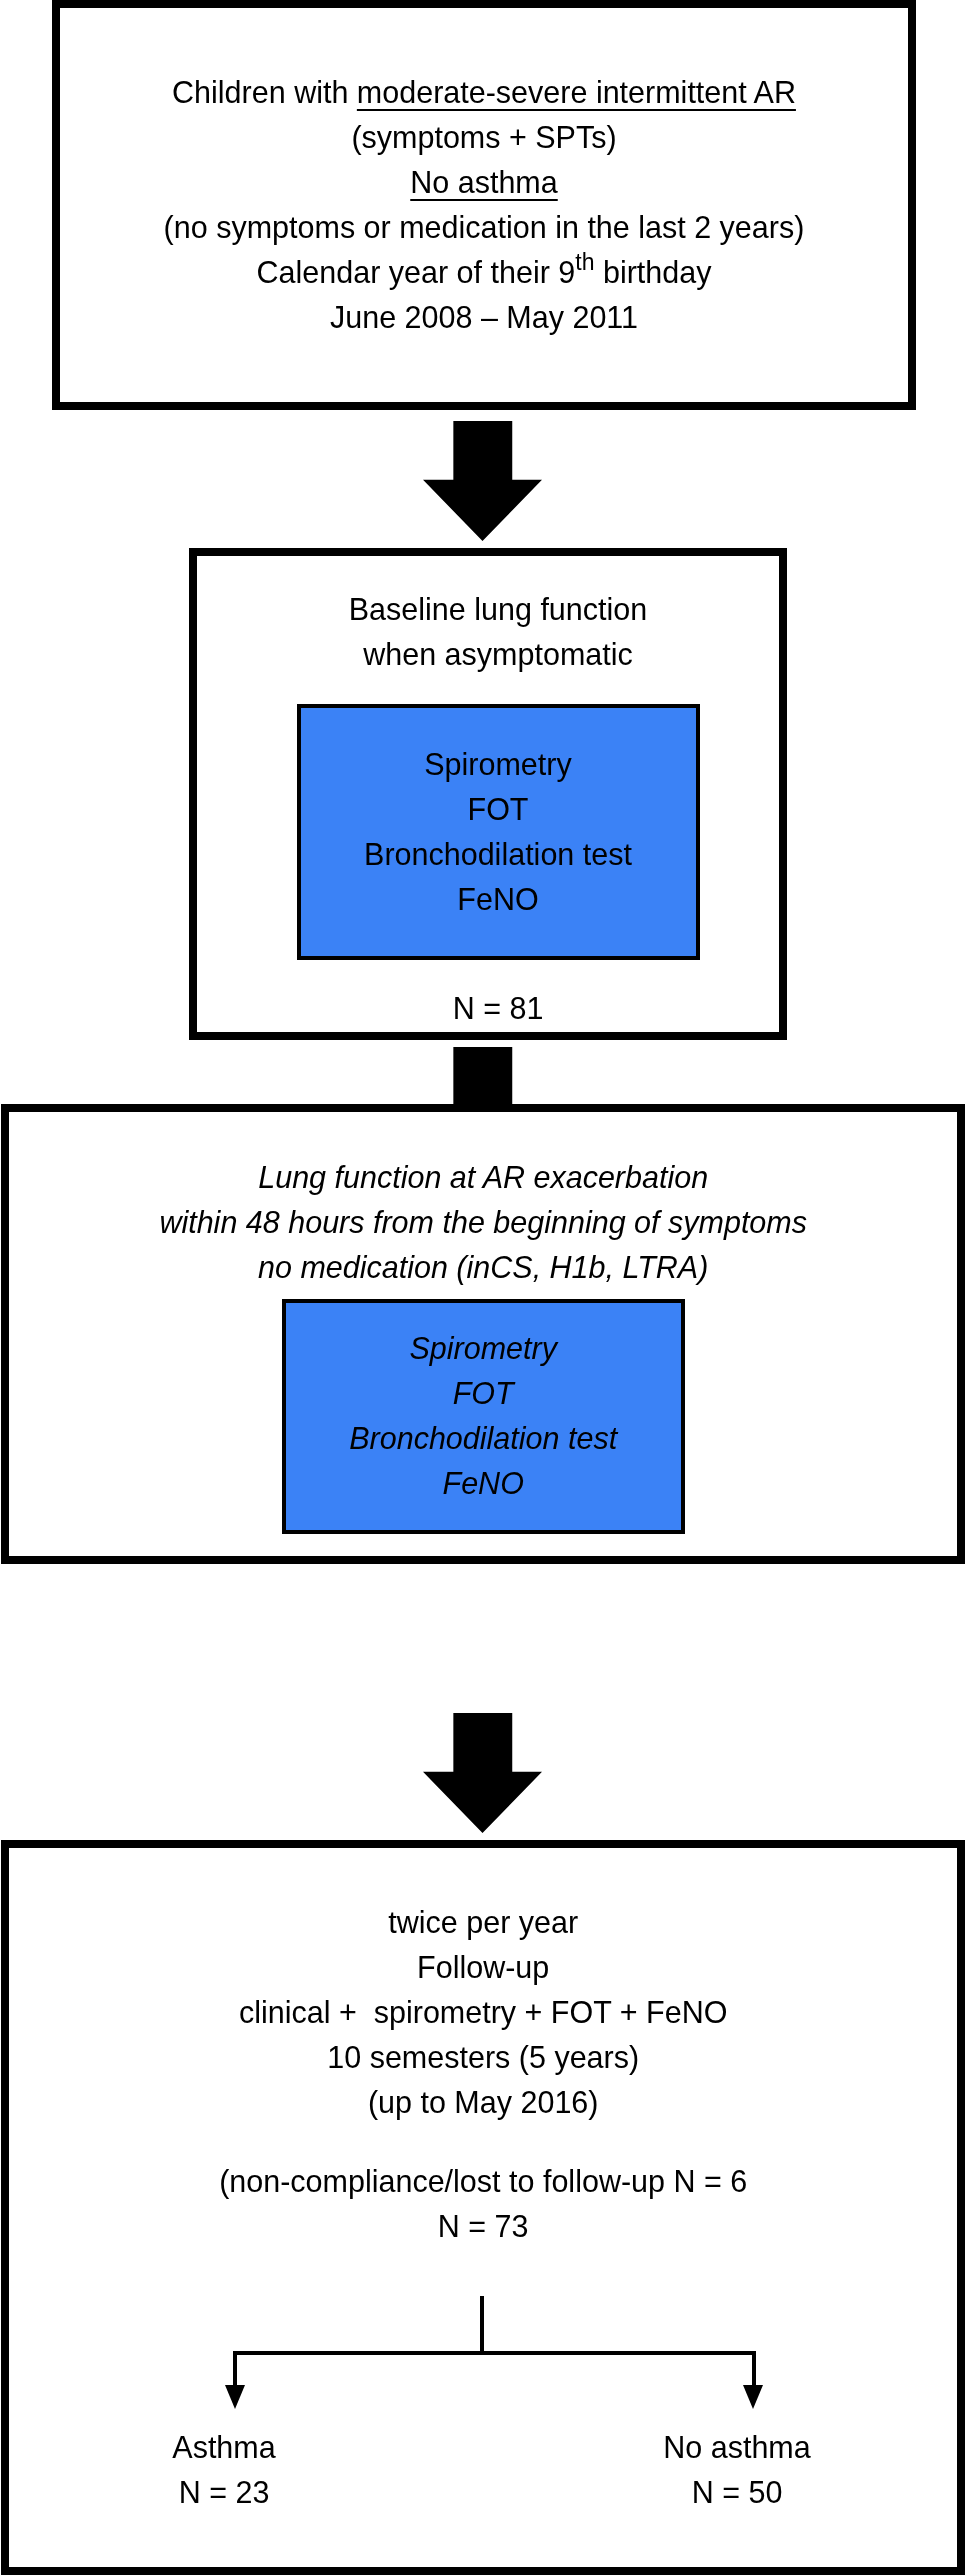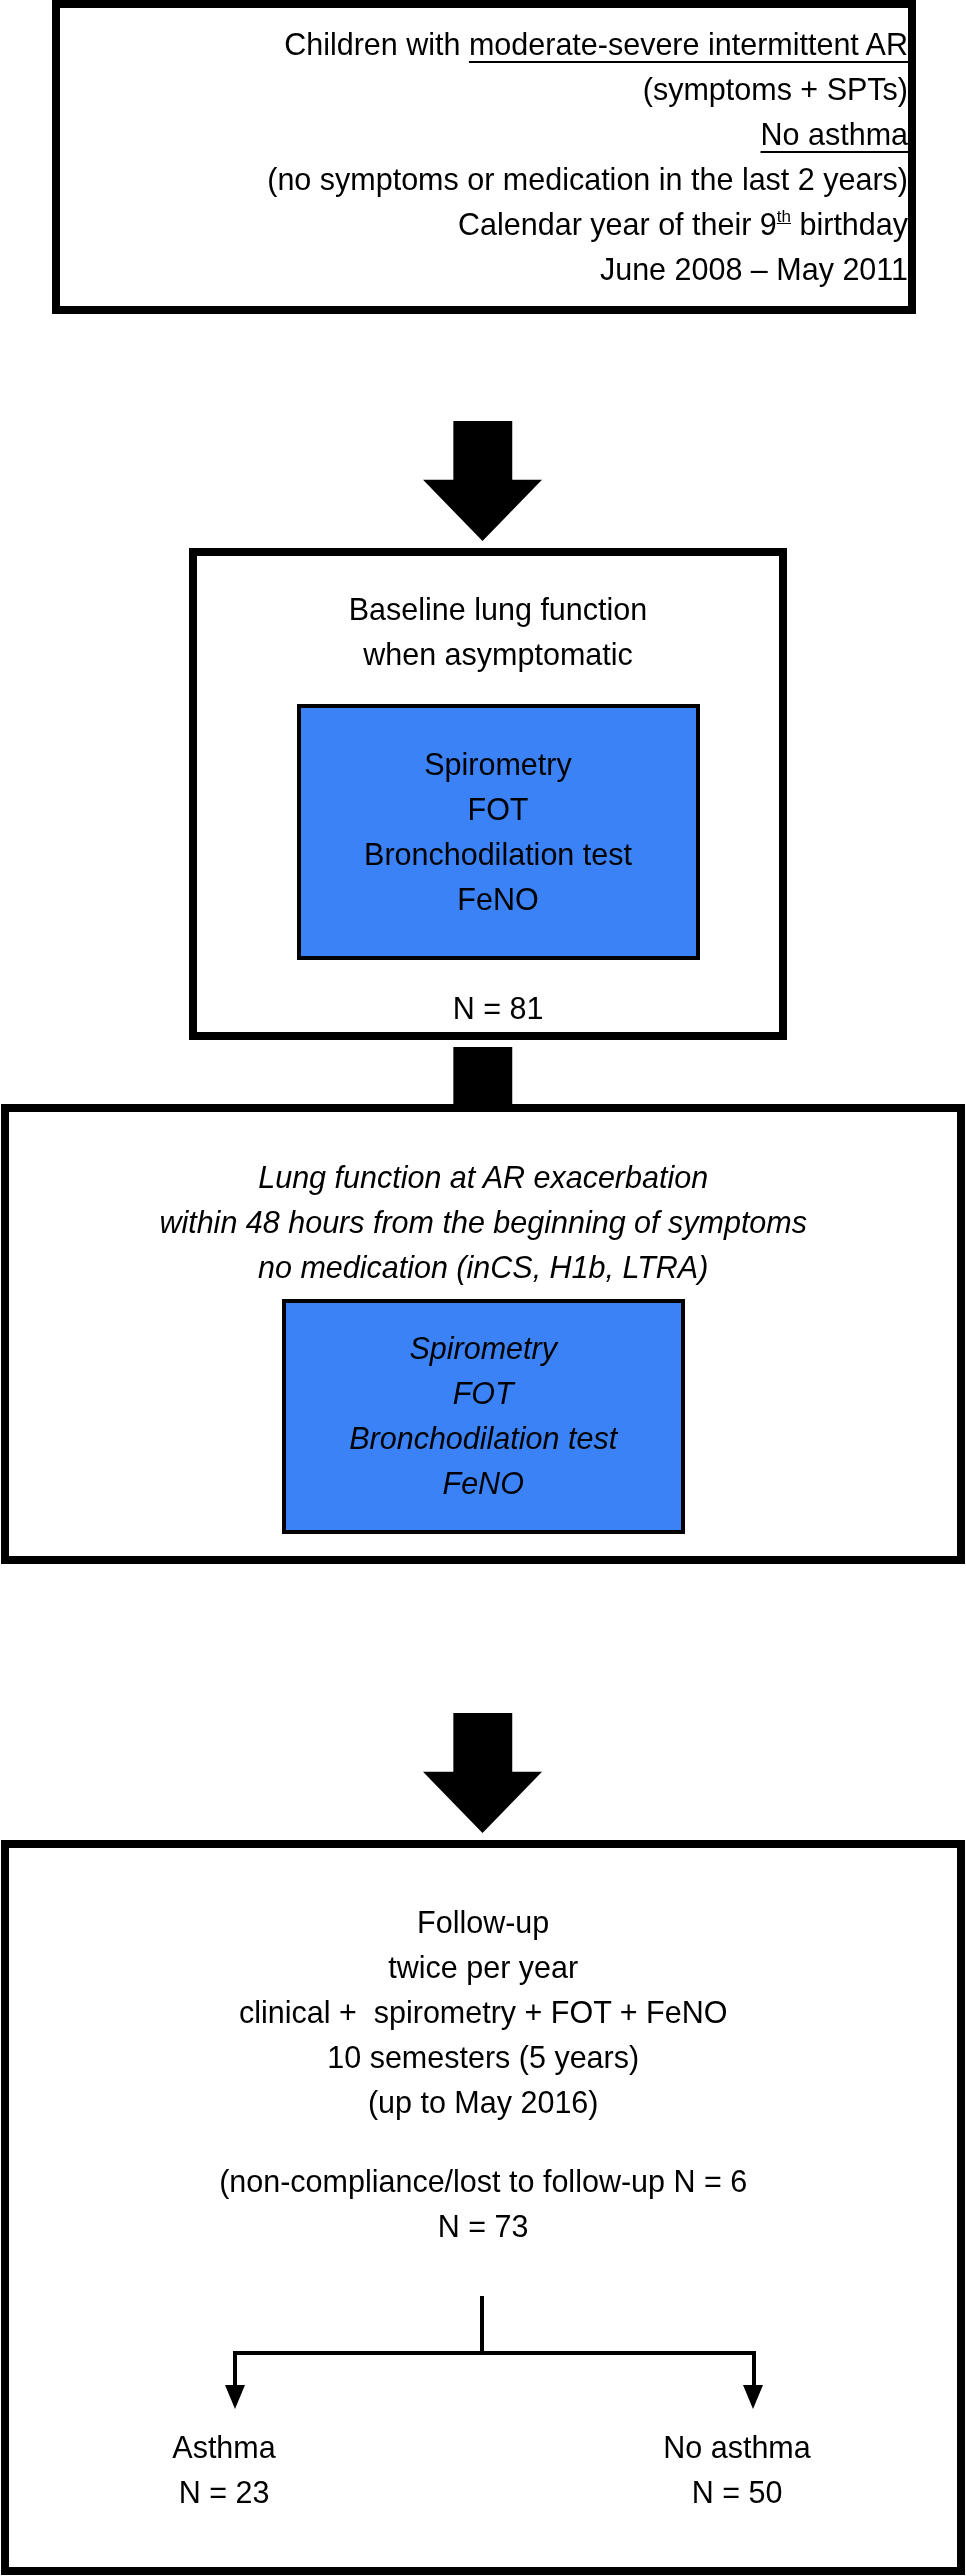--- a/index.html
+++ b/index.html
@@ -30,37 +30,36 @@
     white-space: pre-wrap;
   }
 
   .u {
     text-decoration: underline;
     text-decoration-thickness: 2.4px;
     text-underline-offset: 5.5px;
   }
 
   sup.ord {
-    font-size: 17px;
+    font-size: 23px;
     line-height: 0;
     vertical-align: 13.4px;
-    text-decoration: underline;
   }
 
   .inner-box {
     border: 4.9px solid #000;
     background: #3b82f6;
     display: flex;
     flex-direction: column;
     justify-content: center;
     align-items: center;
   }
 
   
-  #box1 { left: 52px; top: 0; width: 864px; height: 314px; justify-content: center; align-items: flex-end; }
+  #box1 { left: 52px; top: 0; width: 864px; height: 410px; justify-content: center; }
 
   #box2 { left: 189px; top: 548px; width: 598px; height: 492px; padding-left: 20px; }
   #box2 .title-block { margin-top: 30.5px; }
   #box2 .inner-box { margin-top: 27.5px; width: 403px; height: 256px; }
   #box2 .n-block { margin-top: 26px; }
 
   #box3 { left: 1.2px; top: 1104px; width: 964px; height: 460px; font-style: italic; }
   #box3 .title-block { margin-top: 43px; }
   #box3 .inner-box { margin-top: 8.5px; width: 403px; height: 235px; }
   #box3 .n-block { margin-top: 23px; }
@@ -152,22 +151,22 @@
       <div class="line">FOT</div>
       <div class="line">Bronchodilation test</div>
       <div class="line">FeNO</div>
     </div>
   </div>
 
   <div class="block-arrow" id="arrow3"></div>
 
   <div class="box" id="box4">
     <div class="title-block">
+      <div class="line">twice per year</div>
       <div class="line">Follow-up</div>
-      <div class="line">twice per year</div>
       <div class="line">clinical +  spirometry + FOT + FeNO</div>
       <div class="line">10 semesters (5 years)</div>
       <div class="line">(up to May 2016)</div>
     </div>
     <div class="n-block">
       <div class="line">(non-compliance/lost to follow-up N = 6</div>
       <div class="line">N = 73</div>
     </div>
   </div>
 

